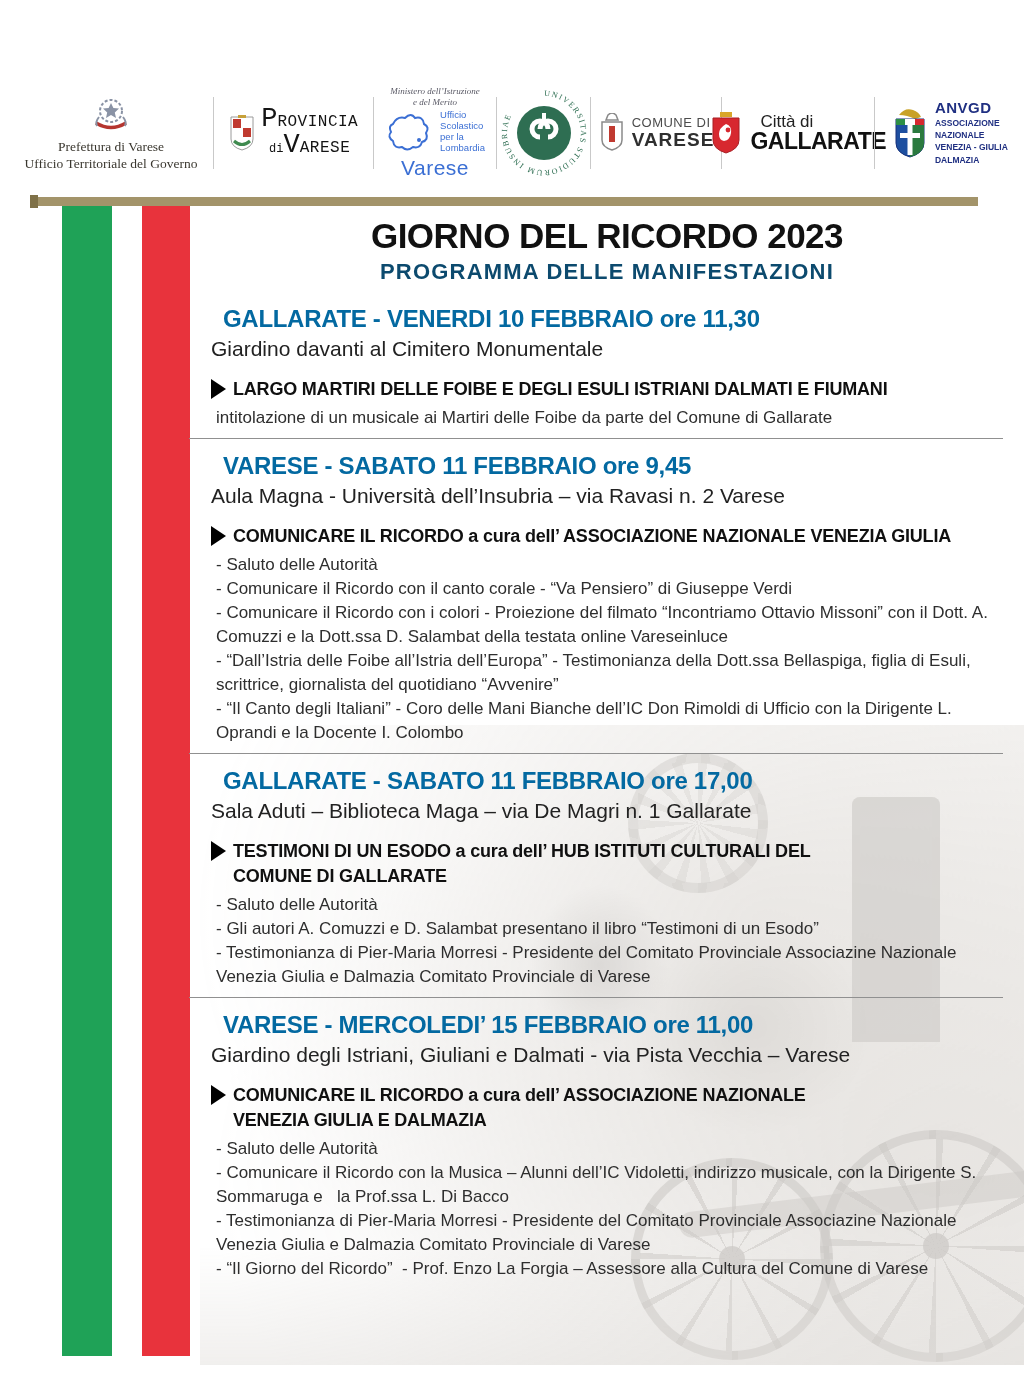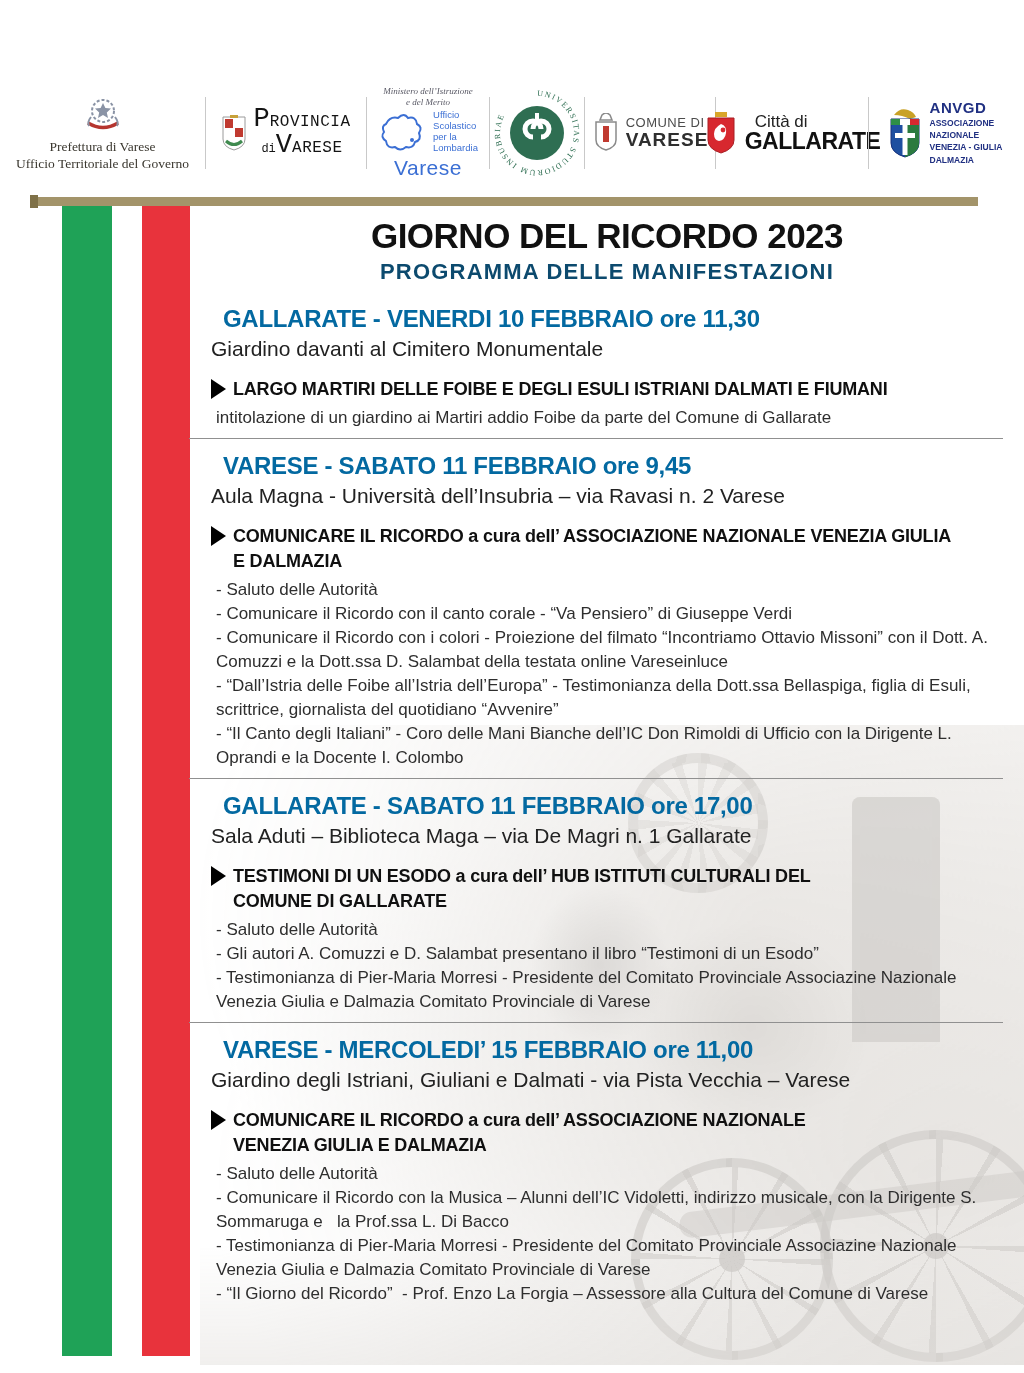--- a/index.html
+++ b/index.html
@@ -34,21 +34,21 @@
   .ph-shaft{position:absolute;left:478px;top:466px;width:366px;height:26px;border-radius:13px;
      background:rgba(108,98,88,.5);transform:rotate(-7deg);}
   .ph-ground{position:absolute;left:0;bottom:0;width:100%;height:120px;
      background:linear-gradient(to bottom, rgba(0,0,0,0), rgba(148,138,126,.4));}
 
   
   #logos{position:absolute;left:0;top:72px;width:1024px;height:122px;display:flex;
          align-items:center;z-index:2;}
   .cell{display:flex;flex-direction:column;align-items:center;justify-content:center;
         text-align:center;height:122px;}
-  .c1{width:205px;} .c2{width:160px;} .c3{width:122px;} .c4{width:94px;}
+  .c1{width:205px;padding-left:9px;} .c2{width:160px;} .c3{width:122px;} .c4{width:94px;}
   .c5{width:130px;} .c6{width:152px;} .c7{width:150px;}
   .sep{width:1px;height:72px;background:#c9c9c9;align-self:center;}
   .pref-line{font-family:"Liberation Serif",serif;font-size:13.5px;line-height:1.25;color:#3a372f;}
   .prov-row{display:flex;align-items:center;gap:6px;}
   .prov-text{font-family:Liberation Mono, monospace;color:#141414;line-height:.95;text-align:center;}
   .prov-text .big{font-size:27px;}
   .prov-text .small-caps{font-size:16px;letter-spacing:.5px;}
   .prov-text .di{font-size:12px;}
   .usr-script{font-family:"Liberation Serif",serif;font-style:italic;font-size:9px;color:#5a5a66;line-height:1.2;}
   .usr-row{display:flex;align-items:center;gap:3px;margin-top:2px;}
@@ -244,32 +244,31 @@
   <section class="event first">
     <h3 class="ev-heading">GALLARATE - VENERDI 10 FEBBRAIO ore 11,30</h3>
     <div class="ev-venue">Giardino davanti al Cimitero Monumentale</div>
     <div class="ev-bullet">
       <span class="tri"></span>
       <div class="ev-bullet-title">
               <div>LARGO MARTIRI DELLE FOIBE E DEGLI ESULI ISTRIANI DALMATI E FIUMANI</div>
             </div>
     </div>
     <div class="ev-items">
-            <div class="item">intitolazione di un giardino ai Martiri addio Foibe da parte del Comune di Gallarate</div>
+            <div class="item">intitolazione di un musicale ai Martiri delle Foibe da parte del Comune di Gallarate</div>
           </div>
   </section>
 <hr class="rule">
   <section class="event">
     <h3 class="ev-heading">VARESE - SABATO 11 FEBBRAIO ore 9,45</h3>
     <div class="ev-venue">Aula Magna -  Università dell’Insubria – via Ravasi n. 2 Varese</div>
     <div class="ev-bullet">
       <span class="tri"></span>
       <div class="ev-bullet-title">
               <div>COMUNICARE IL RICORDO a cura dell’ ASSOCIAZIONE NAZIONALE VENEZIA GIULIA</div>
-              <div>E DALMAZIA</div>
             </div>
     </div>
     <div class="ev-items">
             <div class="item">- Saluto delle Autorità</div>
             <div class="item">- Comunicare il Ricordo con il canto corale - “Va Pensiero” di Giuseppe Verdi</div>
             <div class="item">- Comunicare il Ricordo con i colori - Proiezione del filmato “Incontriamo Ottavio Missoni” con il Dott. A. Comuzzi e la Dott.ssa D. Salambat della testata online Vareseinluce</div>
             <div class="item">- “Dall’Istria delle Foibe all’Istria dell’Europa” - Testimonianza della Dott.ssa Bellaspiga, figlia di Esuli, scrittrice, giornalista del quotidiano “Avvenire”</div>
             <div class="item">- “Il Canto degli Italiani” - Coro delle Mani Bianche dell’IC Don Rimoldi di Ufficio con la Dirigente L. Oprandi e la Docente I. Colombo</div>
           </div>
   </section>

